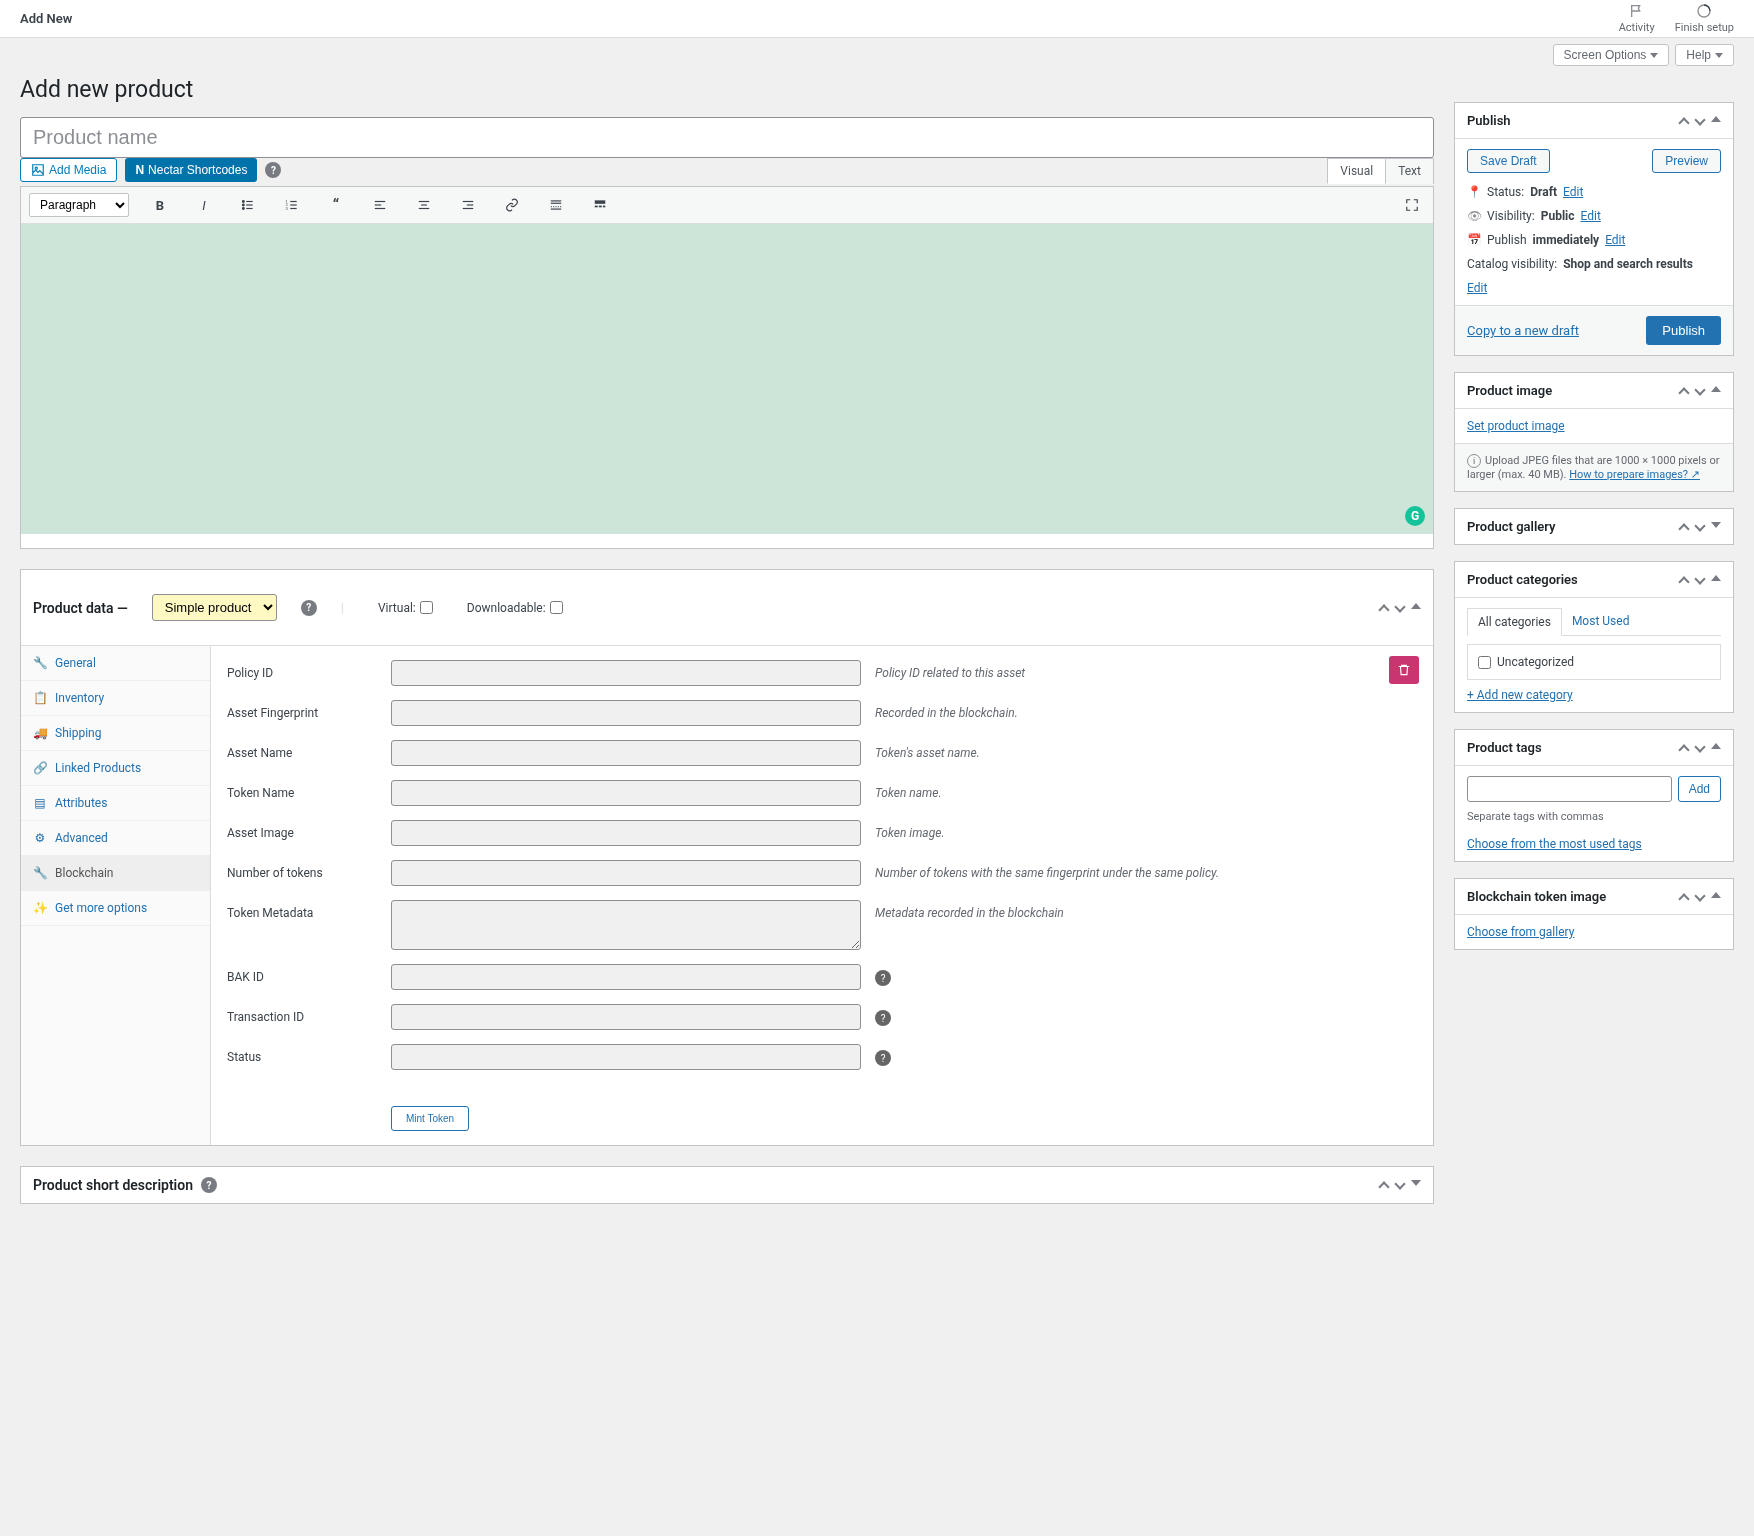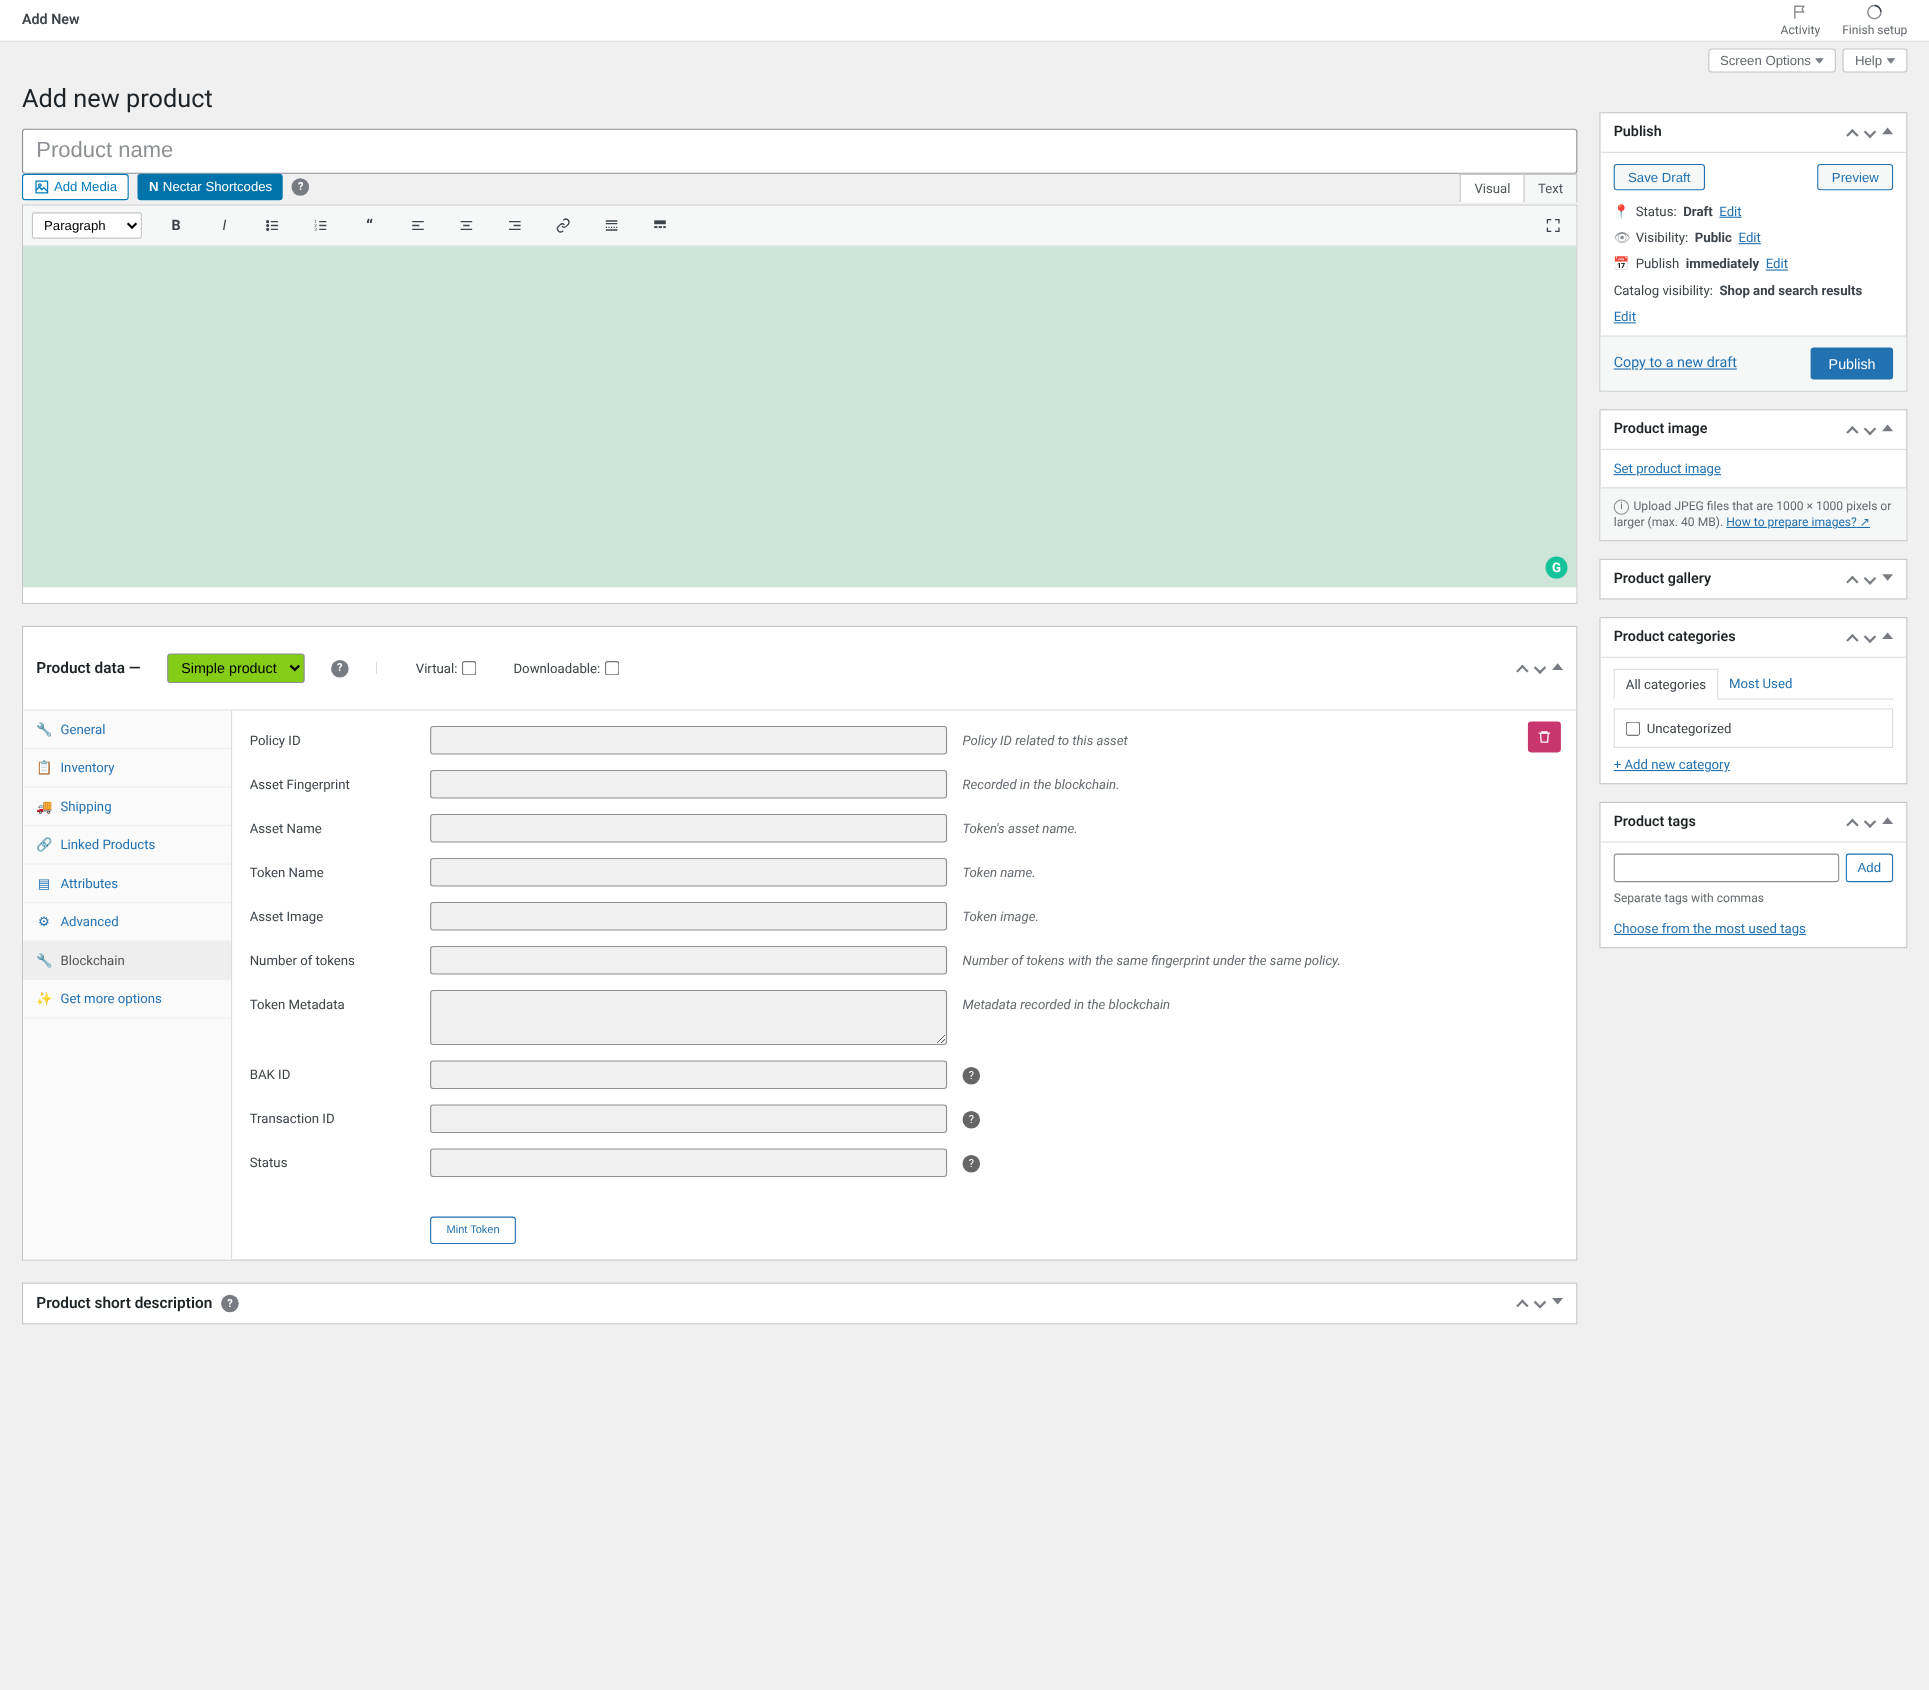--- a/index.html
+++ b/index.html
@@ -54,21 +54,21 @@
 .postbox-header.no-border { border-bottom: none; }
 .postbox-title { font-size: 14px; font-weight: 600; color: #1d2327; display: flex; align-items: center; gap: 8px; }
 .postbox-toggles { display: flex; gap: 6px; color: #787c82; }
 .chev { width: 10px; height: 10px; display: inline-block; }
 .chev-up::before { content: ""; display: block; width: 6px; height: 6px; border-left: 2px solid currentColor; border-top: 2px solid currentColor; transform: rotate(45deg); margin-top: 3px; margin-left: 1px;}
 .chev-down::before { content: ""; display: block; width: 6px; height: 6px; border-right: 2px solid currentColor; border-bottom: 2px solid currentColor; transform: rotate(45deg); margin-left: 1px;}
 .tri-up { width: 0; height: 0; border-left: 5px solid transparent; border-right: 5px solid transparent; border-bottom: 6px solid currentColor; }
 .tri-down { width: 0; height: 0; border-left: 5px solid transparent; border-right: 5px solid transparent; border-top: 6px solid currentColor; }
 
 .product-data-header { padding: 24px 12px; display: flex; align-items: center; gap: 24px; }
-.pd-select { border: 1px solid #8c8f94; border-radius: 3px; padding: 4px 8px; font-size: 13px; background:#84cc16;}
+.pd-select { border: 1px solid #8c8f94; border-radius: 3px; padding: 4px 8px; font-size: 13px; background:#fef9c3;}
 .pd-check-label { font-size: 12px; display: flex; align-items: center; gap: 4px; margin-left: 10px; }
 .pd-spacer { flex: 1; }
 
 .pd-body { display: flex; border-top: 1px solid #dcdcde; }
 .pd-tabs { width: 190px; background: #fafafa; border-right: 1px solid #dcdcde; padding: 0; }
 .pd-tab { padding: 10px 12px; border-bottom: 1px solid #eee; font-size: 12px; color: #2271b1; display: flex; align-items: center; gap: 8px; cursor: pointer; }
 .pd-tab .ico { width: 14px; text-align: center; color: #2271b1; font-size: 12px; }
 .pd-tab.active { background: #eee; color: #555; }
 .pd-tab.active .ico { color: #555; }
 .pd-tab.options { color: #2271b1; }
@@ -496,15 +496,26 @@
       <div class="side-body">
         <div class="tag-row">
           <input class="tag-input" type="text" style="">
           <button class="tag-add-btn">Add</button>
         </div>
         <div class="hint-small">Separate tags with commas</div>
         <div style="margin-top:14px"><a>Choose from the most used tags</a></div>
       </div>
     </div>
 
+    <div class="side-box">
+      <div class="side-header">
+          <span class="side-title">Blockchain token image</span>
+        <div class="postbox-toggles">
+            <span class="chev chev-up"></span>
+            <span class="chev chev-down"></span>
+            <span class="tri-up"></span>
+          </div>
+      </div>
+      <div class="side-body"><a>Choose from gallery</a></div>
+    </div>
 
   </div>
 </div>
 
 </body></html>

